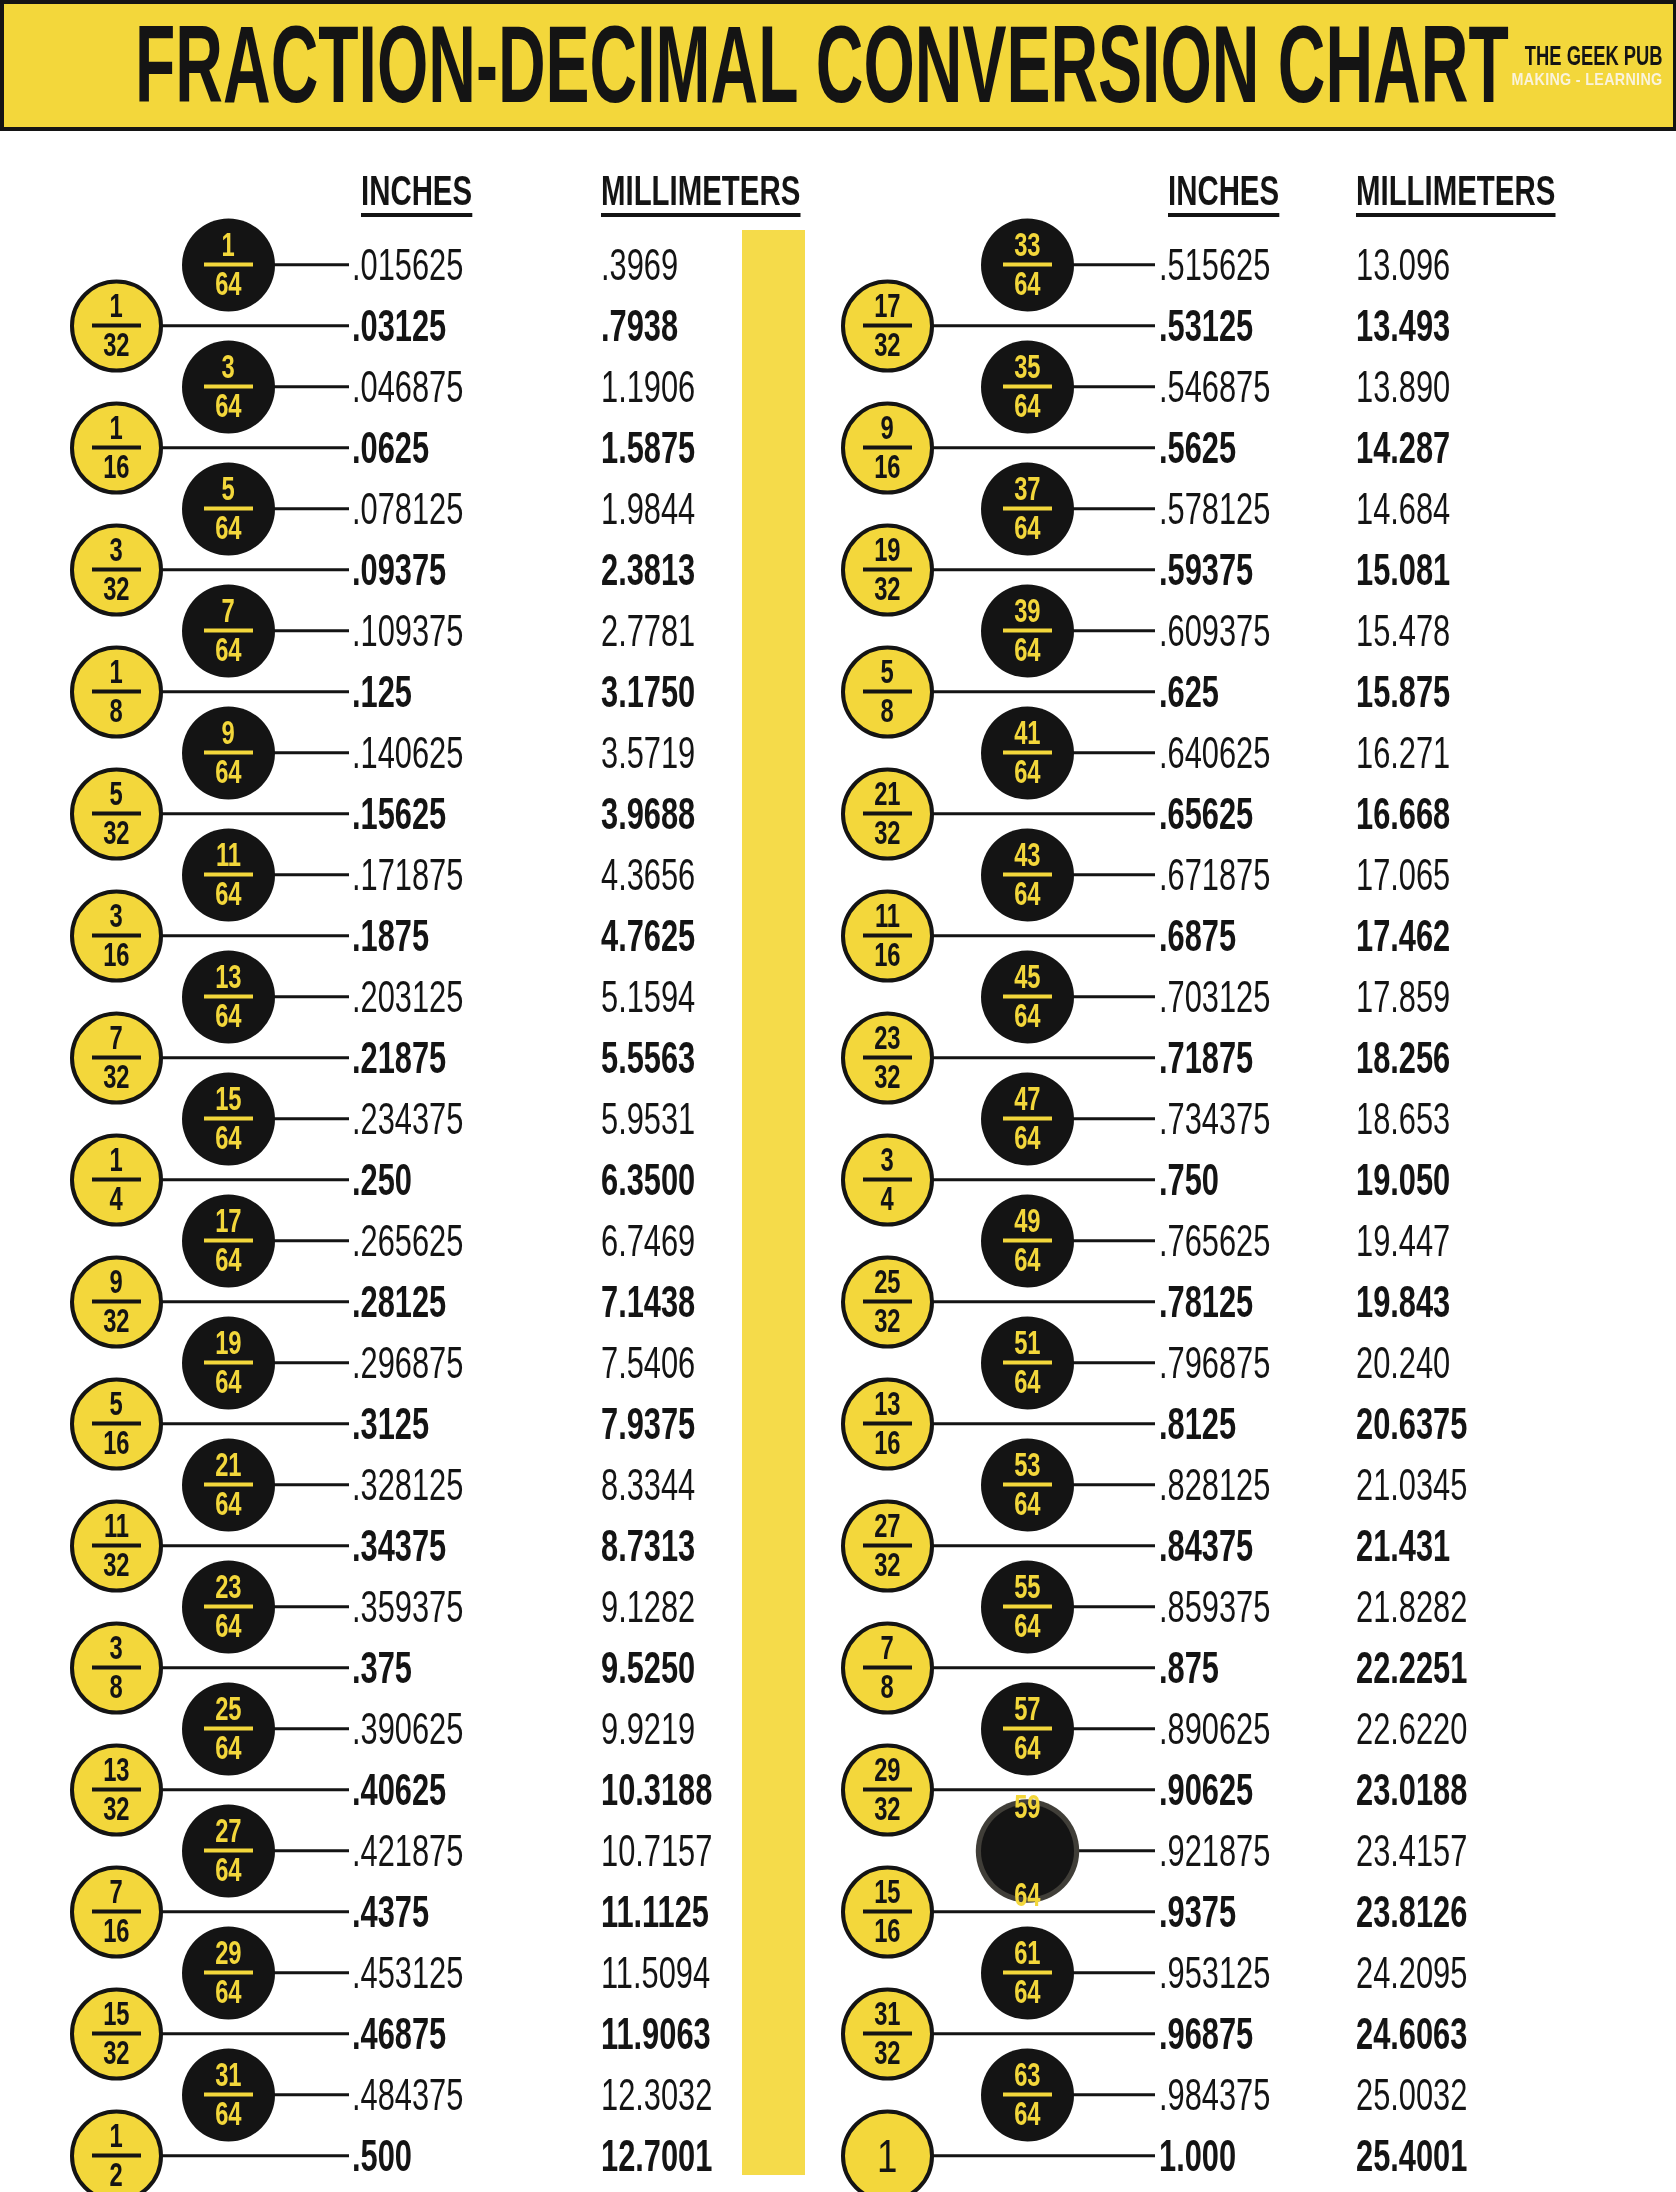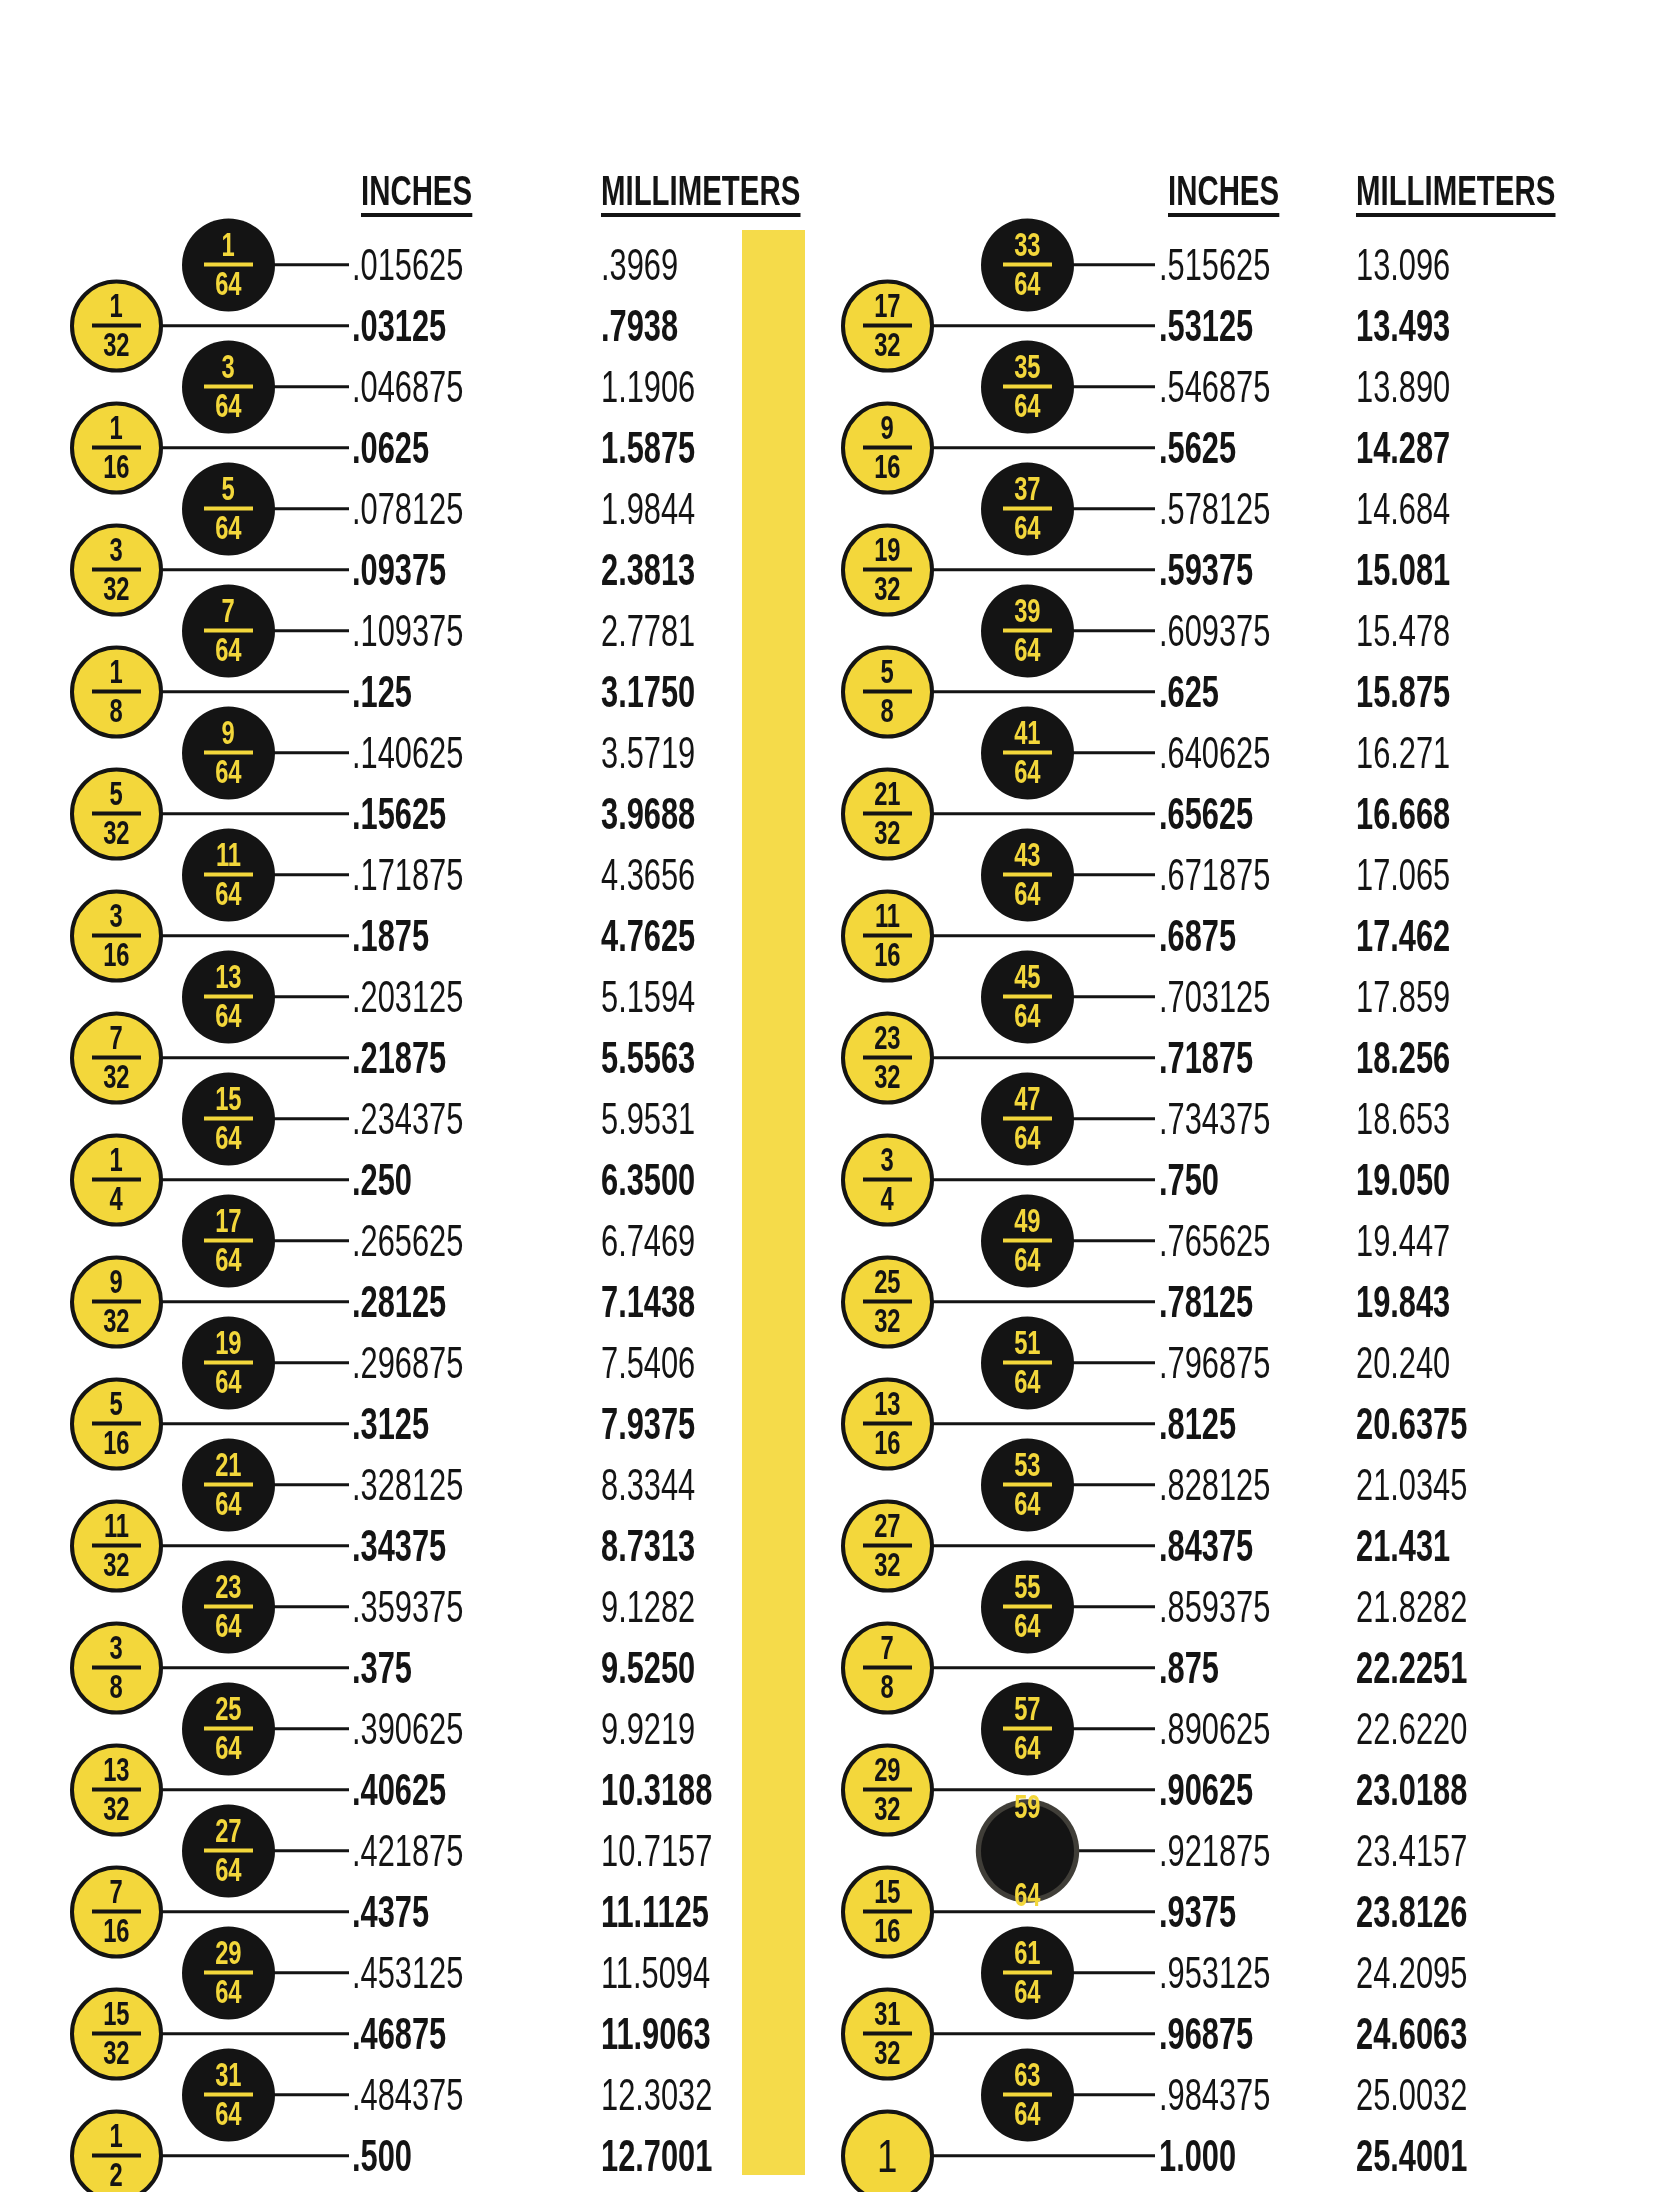--- a/index.html
+++ b/index.html
@@ -115,20 +115,27 @@
   }
   .inches{left:var(--inches-x);}
   .mm{left:var(--mm-x);}
   .row.bold .inches,.row.bold .mm{font-weight:700;}
 </style>
 </head>
 <body>
 
 <div class="page">
 
+  <header class="topbar">
+    <h1 class="title">FRACTION-DECIMAL CONVERSION CHART</h1>
+    <div class="logo">
+      <div class="logo-title">THE GEEK PUB</div>
+      <div class="logo-subtitle">MAKING - LEARNING</div>
+    </div>
+  </header>
 
   <div class="divider"></div>
 
   <section class="column col-left">
     <div class="col-header inches-h">INCHES</div>
     <div class="col-header mm-h">MILLIMETERS</div>
     <div class="rows">
         <div class="row black">
     <div class="line"></div>
     <div class="circle">

